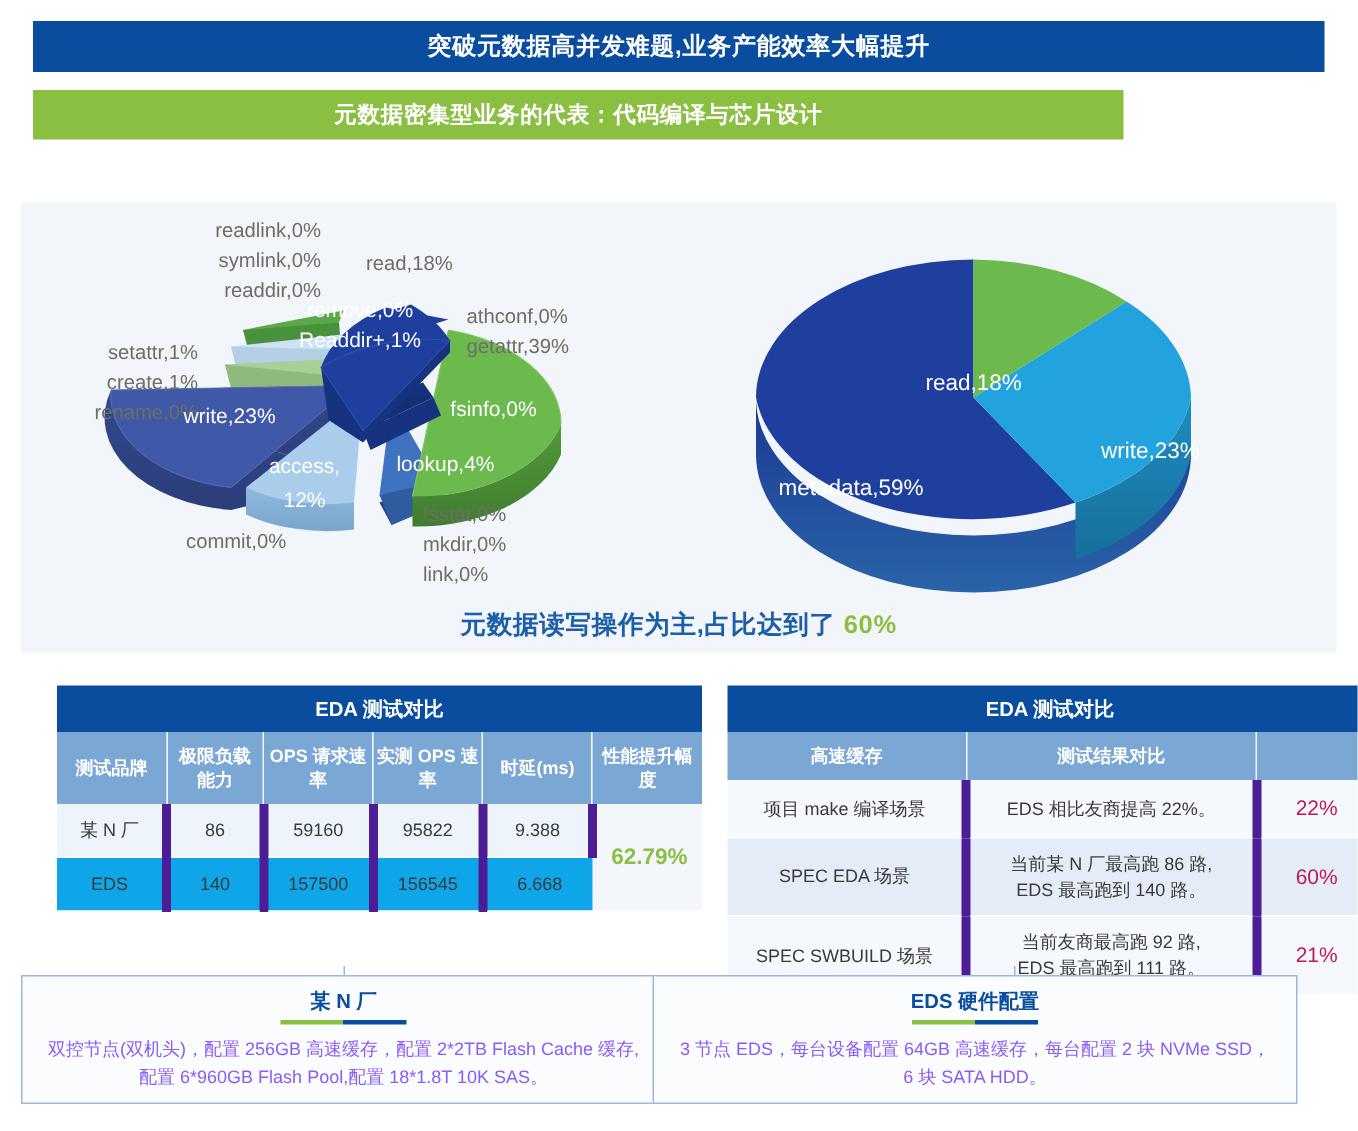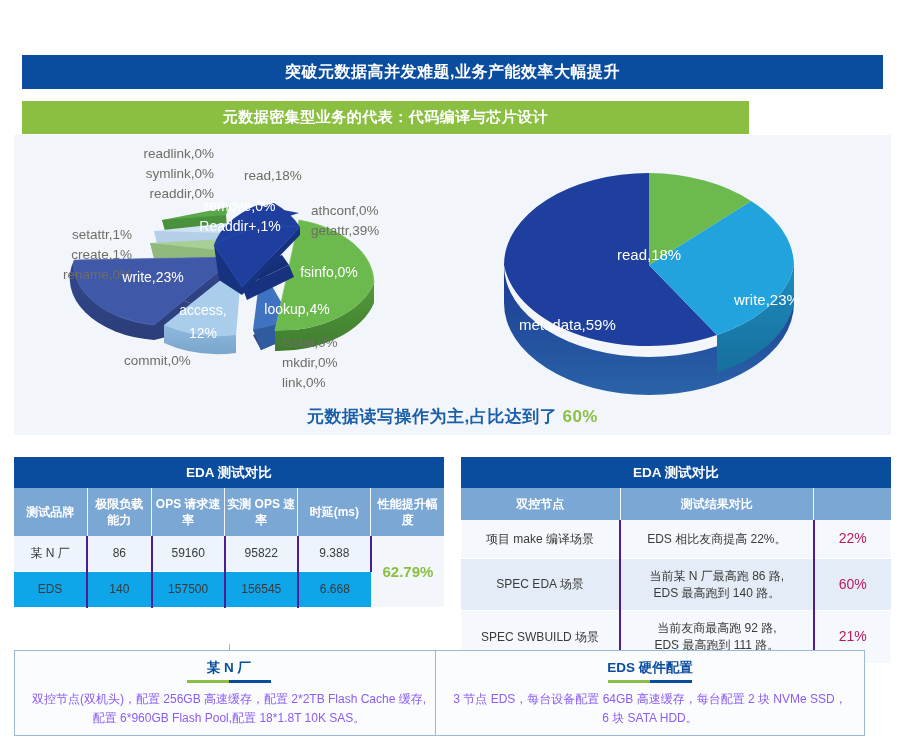--- a/index.html
+++ b/index.html
@@ -8,21 +8,21 @@
     width: 905px; height: 754px;
     background: #ffffff;
     font-family: "Liberation Sans", "DejaVu Sans", sans-serif;
   }
   .page { position: relative; width: 905px; height: 754px; overflow: hidden; }
 
   
   .banner {
     position: absolute;
     display: flex; align-items: center; justify-content: center;
-    color: #ffffff; font-weight: bold; letter-spacing: .5px; margin-top: 41px;
+    color: #ffffff; font-weight: bold; letter-spacing: .5px;
   }
   #banner-title { left: 22px; top: 14px; width: 861px; height: 34px;
     background: #0a4d9e; font-size: 16px; }
   #banner-sub { left: 22px; top: 60px; width: 727px; height: 33px;
     background: #8bbf42; font-size: 15px; }
   #banner-io { left: 14px; top: 106px; width: 877px; height: 29px;
     background: #0a4d9e; font-size: 14px; }
 
   
   #chart-panel {
@@ -38,38 +38,38 @@
   .pl-in-lg { fill: #ffffff; font-size: 15px; }
 
   #chart-caption {
     position: absolute; left: 14px; top: 405px; width: 877px;
     text-align: center; font-size: 17px; font-weight: bold; color: #1a5fa8;
     letter-spacing: .5px;
   }
   #chart-caption .hl { color: #8bbf42; }
 
   
-  .tbl-wrap { position: absolute; width: 430px; }
+  .tbl-wrap { position: absolute; width: 430px; margin-left: 24px; }
   #tbl-left  { left: 14px;  top: 457px; }
   #tbl-right { left: 461px; top: 457px; }
   .tbl-title {
     background: #0a4d9e; color: #fff; font-weight: bold; font-size: 13.5px;
     text-align: center; padding: 7px 0 6px;
   }
   table { border-collapse: collapse; width: 100%; table-layout: fixed; }
   thead th {
     background: #7ba7d4; color: #ffffff; font-weight: bold; font-size: 12px;
     padding: 8px 2px; text-align: center; line-height: 1.35;
     border-right: 1px solid #f2f5fa;
   }
   thead th:last-child { border-right: none; }
   tbody td {
     font-size: 12px; color: #3a3a3a; text-align: center;
     padding: 9px 3px; line-height: 1.4;
-    border-right: 2px solid #4c1d95; border-bottom: 1px solid #ffffff;
+    border-right: 6px solid #4c1d95; border-bottom: 1px solid #ffffff;
   }
   tbody td:last-child { border-right: none; }
   .row-a td { background: #0ea5e9; }
   .row-b td { background: #eef4fb; }
   .gain {
     background: #f3f7fc !important; color: #8bbf42;
     font-weight: bold; font-size: 15px;
   }
   #tbl-right tbody td { text-align: center; }
   #tbl-right .pct { color: #be185d; font-weight: normal; font-size: 14px; }
@@ -272,21 +272,21 @@
   <div class="tbl-wrap" id="tbl-right">
     <div class="tbl-title">EDA 测试对比</div>
     <table>
       <colgroup>
           <col style="width:37%">
           <col style="width:45%">
           <col style="width:18%">
         </colgroup>
       <thead>
         <tr>
-          <th>双控节点</th>
+          <th>高速缓存</th>
           <th>测试结果对比</th>
           <th></th>
         </tr>
       </thead>
       <tbody>
         <tr class="row-a">
           <td>项目 make 编译场景</td>
           <td style="white-space:pre-line">EDS 相比友商提高 22%。</td>
           <td class="pct">22%</td>
         </tr>

